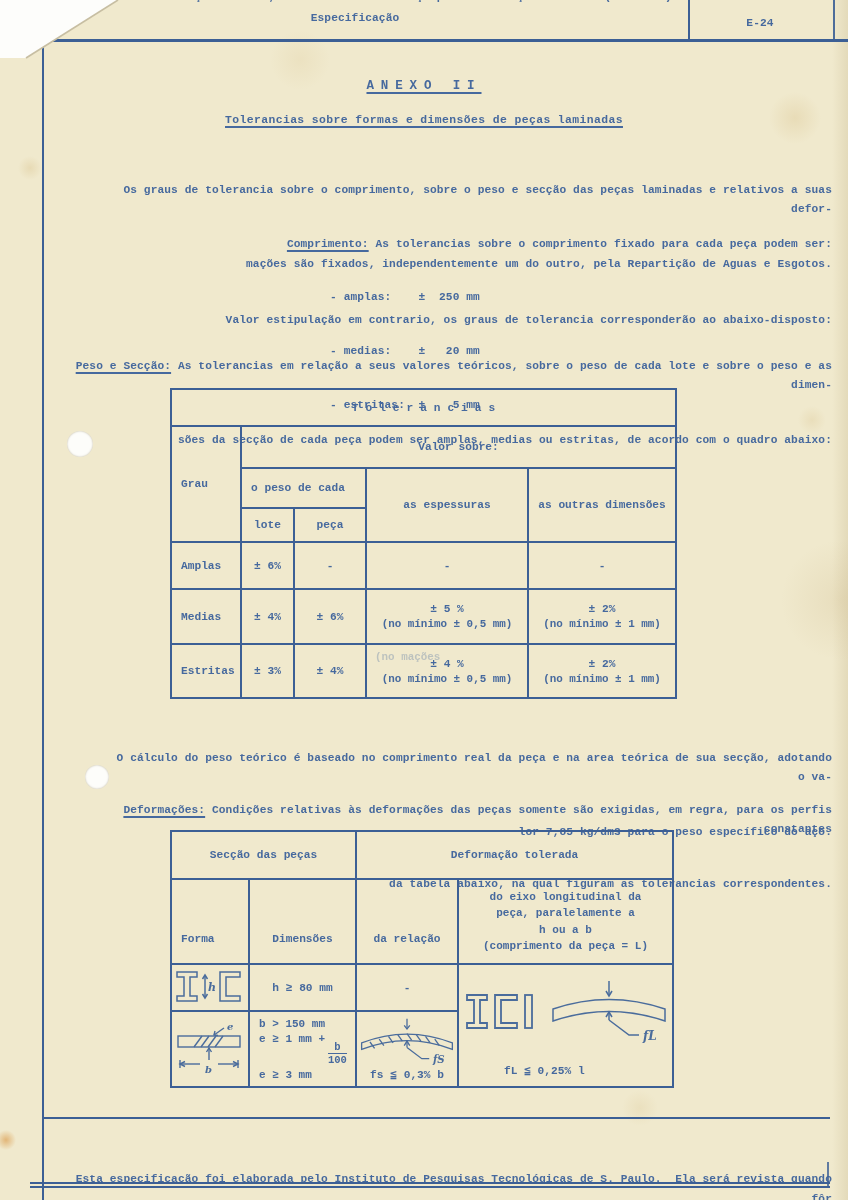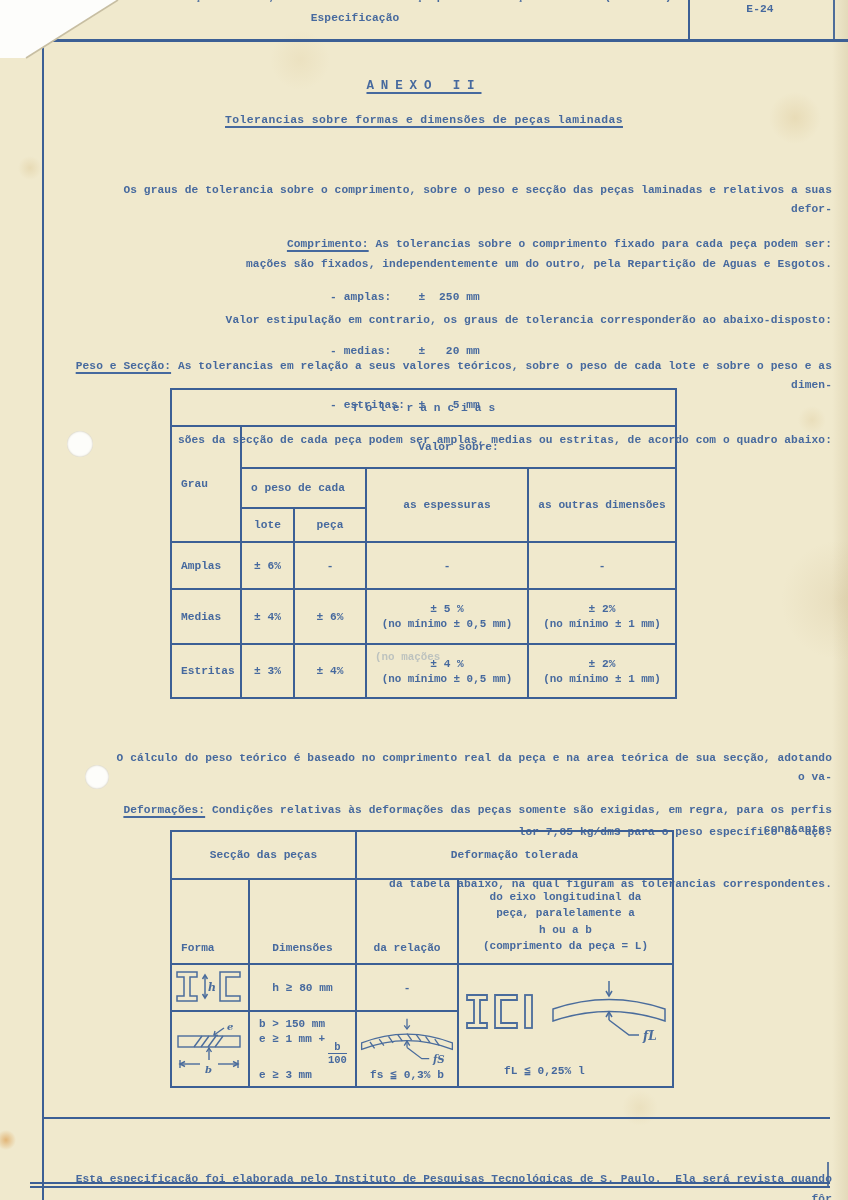--- a/index.html
+++ b/index.html
@@ -38,21 +38,21 @@
   table{border-collapse:collapse;table-layout:fixed;}
   td{border:2px solid var(--ink2);font-size:11.2px;color:var(--ink);
      text-align:center;vertical-align:middle;padding:0;overflow:visible;}
   td.l{text-align:left;padding-left:9px;}
   .minline{font-size:10.9px;line-height:15px;display:block;}
   .mainline{display:block;line-height:16px;}
   .title-ls{letter-spacing:.62em;text-indent:.62em;}
   .ghost{position:absolute;left:8px;top:6px;opacity:.30;font-size:10.9px;white-space:nowrap;}
   .relcell{position:relative;}
   .vbot{vertical-align:bottom;}
-  .padb8{padding-bottom:9px;}
+  .padb8{padding-bottom:18px;}
   .eixo{font-size:11px;line-height:16.5px;}
 
   .frac{display:inline-flex;flex-direction:column;align-items:center;
         vertical-align:-8px;line-height:1;font-size:10.5px;margin-left:3px;}
   .frac .fbar{border-top:1.6px solid currentColor;width:100%;margin:1px 0;}
 
   .hand{font-family:"DejaVu Serif","Liberation Serif",serif;font-style:italic;font-weight:bold;}
   .hole{position:absolute;background:#fdfdfa;border-radius:50%;box-shadow:inset 0 0 2px rgba(150,140,110,.6);}
   svg text{font-weight:bold;}
 </style>
@@ -62,21 +62,21 @@
 <div class="page">
 
   <div class="abs clipline" style="left:180px;top:0;width:500px;text-align:center;">
     <span>Aços Carbono, Perfis e Barras de Aço para Construção em Geral (Classe 1)</span>
   </div>
   <div class="abs txt center" style="left:42px;top:9px;width:626px;">Especificação</div>
 
   <div class="abs clipline" style="left:700px;top:0;width:120px;text-align:center;">
     <span>Nº 103</span>
   </div>
-  <div class="abs txt center" style="left:690px;top:0;width:140px;">E-24</div>
+  <div class="abs txt center" style="left:690px;top:14px;width:140px;">E-24</div>
 
   <div class="rule" style="left:688px;top:0;width:2px;height:40px;"></div>
   <div class="rule" style="left:28px;top:39px;width:820px;height:3px;"></div>
 
   <div class="rule" style="left:42px;top:42px;width:2px;height:1158px;"></div>
   <div class="rule" style="left:833px;top:0;width:2px;height:40px;opacity:.9;"></div>
 
   <div class="abs center" style="left:0;top:76px;width:848px;">
     <span class="ul" style="font-size:12.5px;letter-spacing:.55em;">ANEXO II</span>
   </div>

